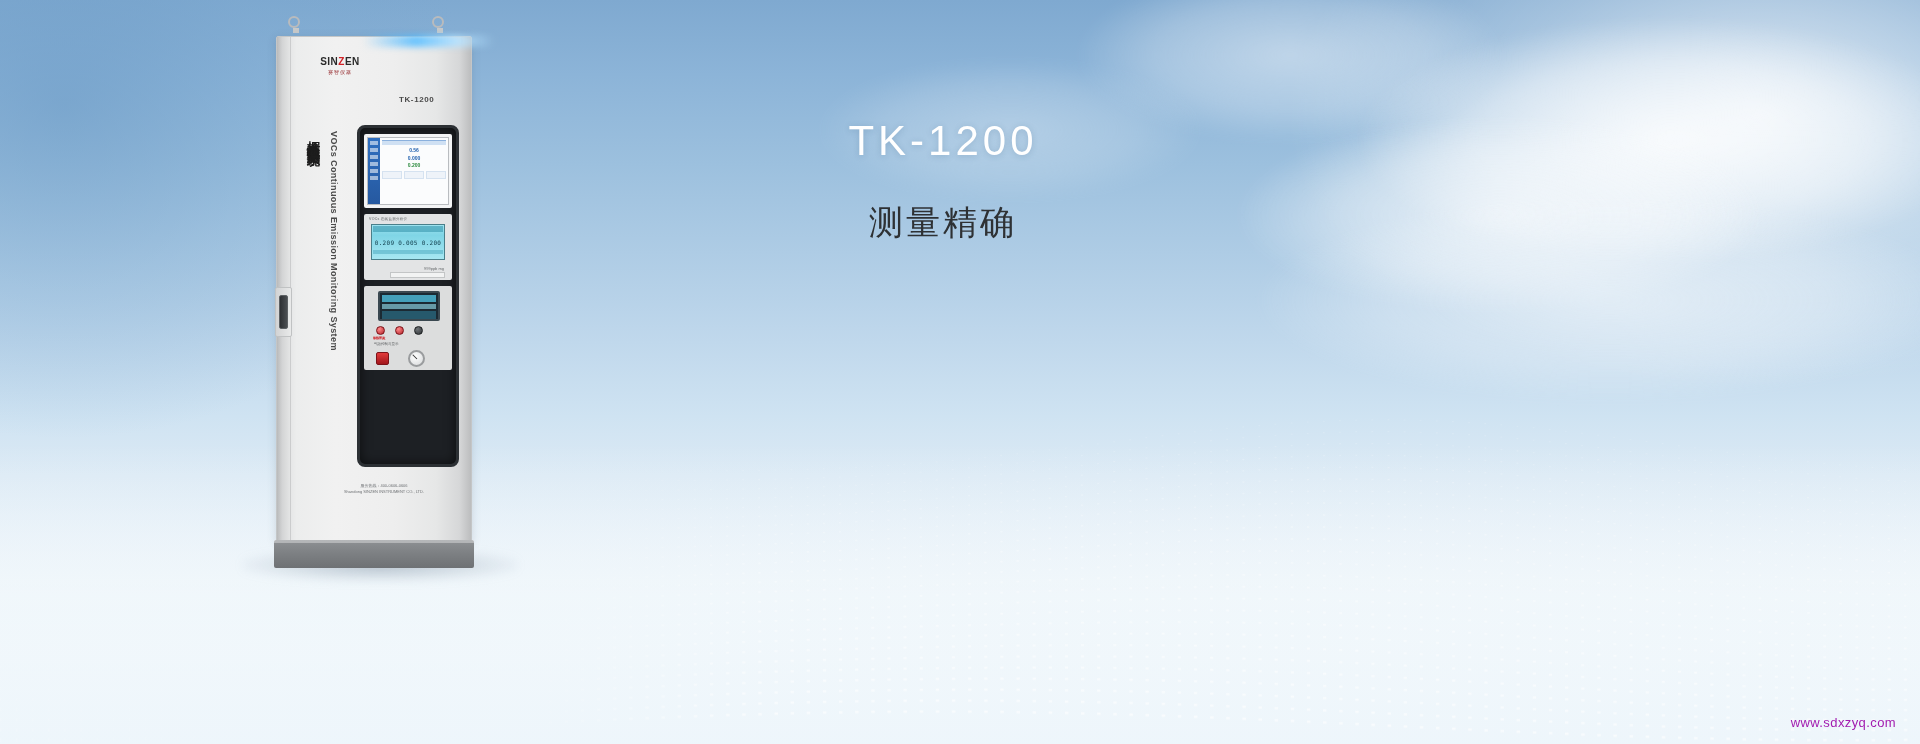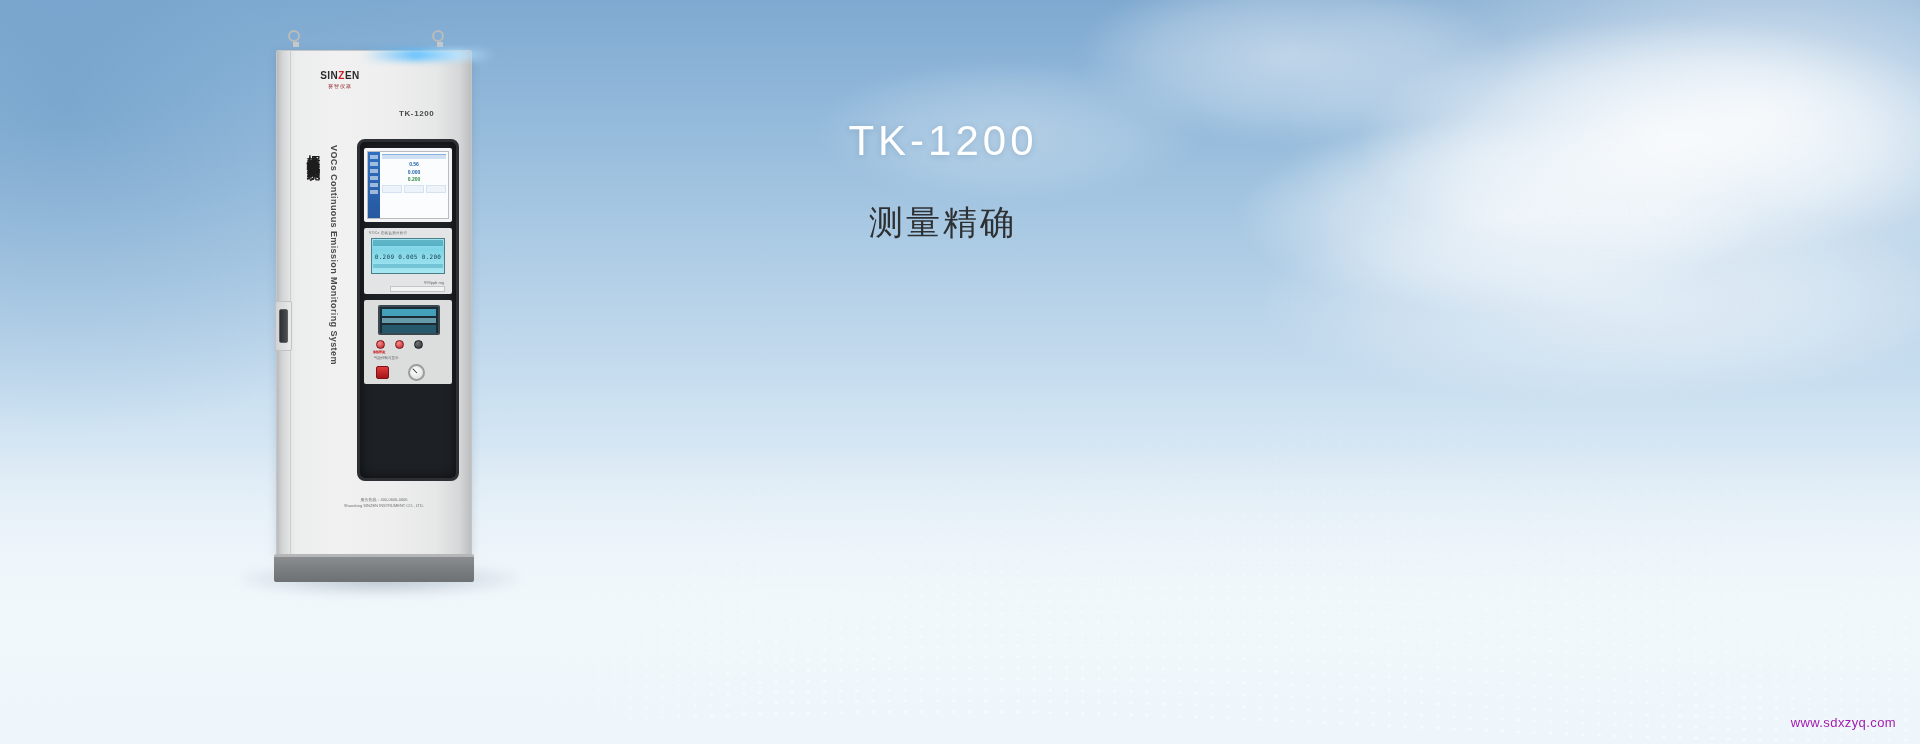--- a/index.html
+++ b/index.html
@@ -52,21 +52,21 @@
     position:absolute; left:0; right:0; bottom:0; height:300px;
     background:linear-gradient(180deg, rgba(255,255,255,0) 0%, rgba(243,249,252,.55) 45%, rgba(236,245,251,.85) 100%);
   }
 
   
   .mesh { position:absolute; left:0; right:0; bottom:0; height:330px; }
   .mesh svg { width:100%; height:100%; display:block; }
 
   
   .cabinet-wrap {
-    position:absolute; left:268px; top:38px; width:220px; height:552px;
+    position:absolute; left:268px; top:24px; width:220px; height:552px;
   }
   .cab-shadow {
     position:absolute; left:-26px; bottom:-6px; width:276px; height:34px;
     background:radial-gradient(ellipse at 50% 50%, rgba(90,110,130,.38) 0%, rgba(120,140,160,.16) 52%, rgba(255,255,255,0) 78%);
     filter:blur(4px);
   }
   .cab-base {
     position:absolute; left:6px; bottom:8px; width:200px; height:28px;
     background:linear-gradient(180deg,#8e9194 0%,#7d8083 48%,#6e7174 100%);
     border-radius:2px;

